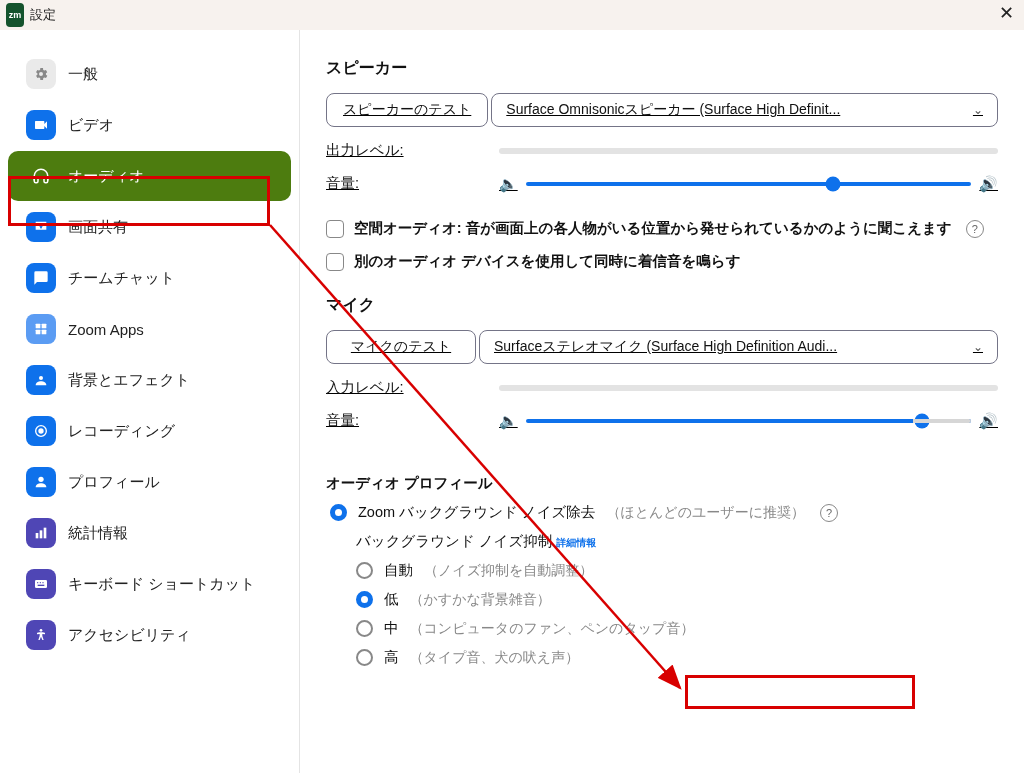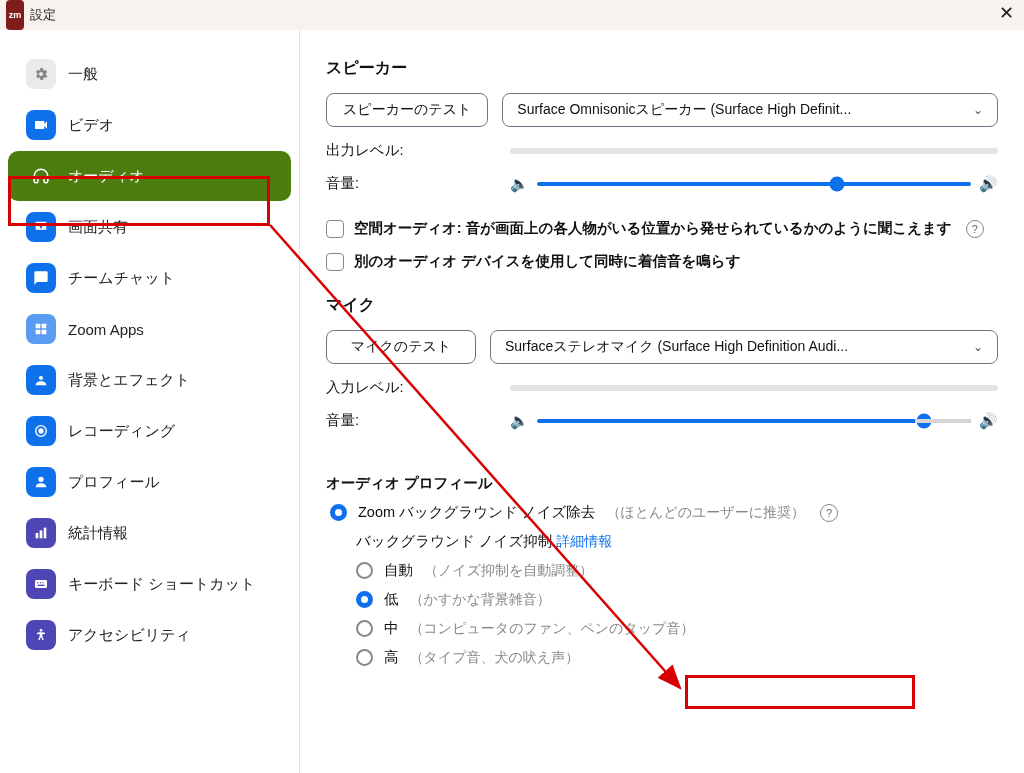--- a/index.html
+++ b/index.html
@@ -1,37 +1,37 @@
 <!DOCTYPE html>
 <html><head>
 <meta charset="utf-8">
 <style>
 * { margin: 0; padding: 0; box-sizing: border-box; font-family: "Yu Gothic UI", "Meiryo", sans-serif; }
 body { background: #fff; width: 1024px; height: 773px; overflow: hidden; position: relative; }
 
 .titlebar { height: 30px; background: #f7f2ee; display: flex; align-items: center; padding-left: 6px; position: relative; }
-.titlebar .app-icon { width: 18px; height: 30px; background: #7f1d1d; border-radius: 4px; display: flex; align-items: center; justify-content: center; color: #fff; font-size: 9px; font-weight: bold; }
+.titlebar .app-icon { width: 18px; height: 24px; background: #14532d; border-radius: 4px; display: flex; align-items: center; justify-content: center; color: #fff; font-size: 9px; font-weight: bold; }
 .titlebar .title { margin-left: 6px; font-size: 13px; color: #1a1a1a; }
 .titlebar .close { position: absolute; right: 10px; top: 4px; font-size: 18px; color: #222; cursor: pointer; line-height: 1; }
 
 .container { display: flex; height: calc(100% - 30px); }
 .sidebar { width: 300px; border-right: 1px solid #e4e4e4; padding-top: 18px; text-align: center; }
 .nav-item { display: flex; align-items: center; height: 50px; padding-left: 18px; cursor: pointer; border-radius: 10px; margin: 1px 8px; }
 .nav-item .icon-wrap { width: 30px; height: 30px; border-radius: 8px; display: flex; align-items: center; justify-content: center; margin-right: 12px; }
 .nav-item .label { font-size: 15px; color: #222; }
 .nav-item.active { background: #4d7c0f; }
 .nav-item.active .label { color: #fff; }
 .nav-item.active .icon-wrap { background: transparent; }
 .icon-gray { background: #eaeaea; color: #888; }
 .icon-blue { background: #0e71eb; color: #fff; }
 
 .content { flex: 1; padding: 28px 26px 0 26px; overflow-y: auto; position: relative; }
 
 h3 { font-size: 16px; font-weight: bold; color: #111; margin-bottom: 14px; }
-.row { display: flex; align-items: center; margin-bottom: 14px; gap: 14px; }
+.row { display: flex; align-items: center; margin-bottom: 14px; gap: 3px; text-decoration: underline; }
 .row-label { font-size: 14.5px; color: #111; width: 170px; }
 .btn-outline { border: 1px solid #747487; background: #fff; border-radius: 8px; padding: 7px 16px; font-size: 14px; color: #111; cursor: pointer; min-width: 150px; text-align: center; }
 .select { border: 1px solid #747487; background: #fff; border-radius: 8px; padding: 7px 14px; font-size: 14px; color: #111; flex: 1; display: flex; align-items: center; justify-content: space-between; cursor: pointer; }
 .select .chev { font-size: 12px; color: #555; }
 .level-bar { height: 6px; background: #e3e3e3; border-radius: 3px; flex: 1; }
 
 .slider { flex: 1; display: flex; align-items: center; gap: 8px; }
 .slider .vol-icon { color: #666; font-size: 15px; }
 .slider-track { flex: 1; height: 4px; background: #0e71eb; border-radius: 2px; position: relative; }
 .slider-track.partial::after { content: ''; position: absolute; right: 0; top: 0; bottom: 0; width: 13%; background: #d6d6d6; border-radius: 0 2px 2px 0; }
@@ -42,21 +42,21 @@
 .check-label { font-size: 14.5px; color: #111; font-weight: bold; }
 .help-icon { width: 18px; height: 18px; border: 1.5px solid #888; border-radius: 50%; font-size: 11px; color: #666; display: inline-flex; align-items: center; justify-content: center; margin-left: 4px; cursor: pointer; }
 
 .section-sub { font-size: 14.5px; font-weight: bold; color: #111; margin: 18px 0 10px 0; }
 .radio-row { display: flex; align-items: center; margin-bottom: 10px; gap: 11px; padding-left: 4px; }
 .radio { width: 17px; height: 17px; border: 2px solid #888; border-radius: 50%; cursor: pointer; flex-shrink: 0; position: relative; }
 .radio.checked { border-color: #0e71eb; border-width: 5px; }
 .radio-label { font-size: 14.5px; color: #111; }
 .radio-note { font-size: 14px; color: #888; }
 .sub-indent { padding-left: 30px; }
-.link { color: #0e71eb; cursor: pointer; font-size: 14px; }
+.link { color: #0e71eb; cursor: pointer; font-size: 10px; font-weight: bold; }
 .sub-text { font-size: 14.5px; color: #111; margin-bottom: 10px; padding-left: 30px; }
 
 
 .annot-box-audio { position: absolute; border: 3px solid #d80000; pointer-events: none; left: 8px; top: 176px; width: 262px; height: 50px; z-index: 50; }
 .annot-box-low { position: absolute; border: 3px solid #d80000; pointer-events: none; left: 685px; top: 675px; width: 230px; height: 34px; z-index: 50; }
 .arrow-svg { position: absolute; left: 0; top: 0; pointer-events: none; z-index: 49; }
 </style>
 </head>
 <body>
 

